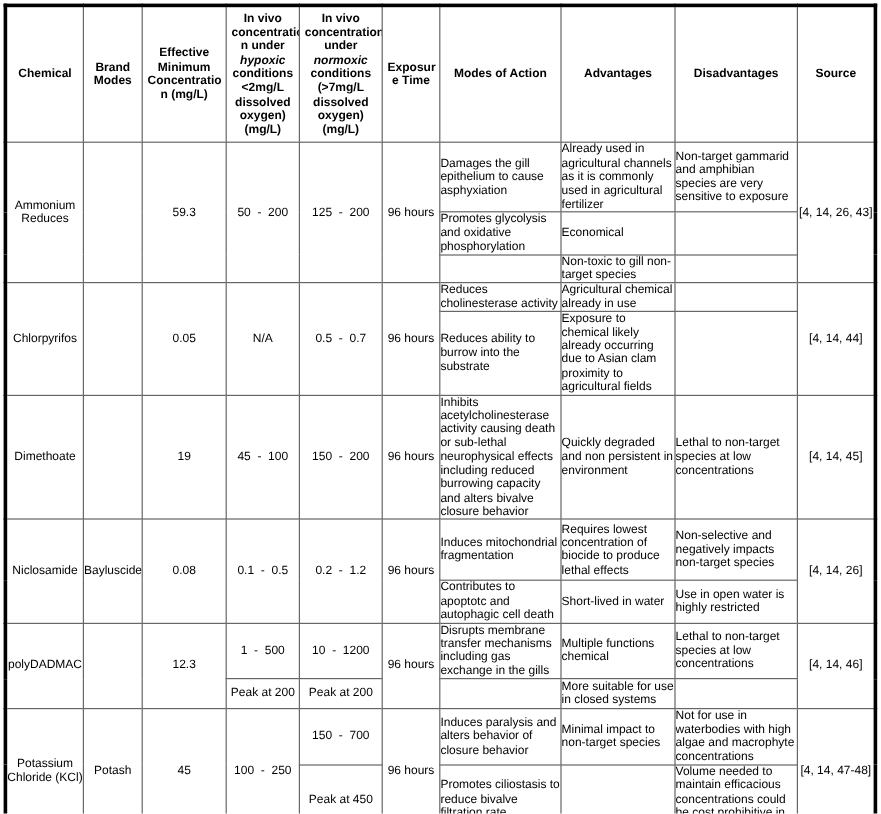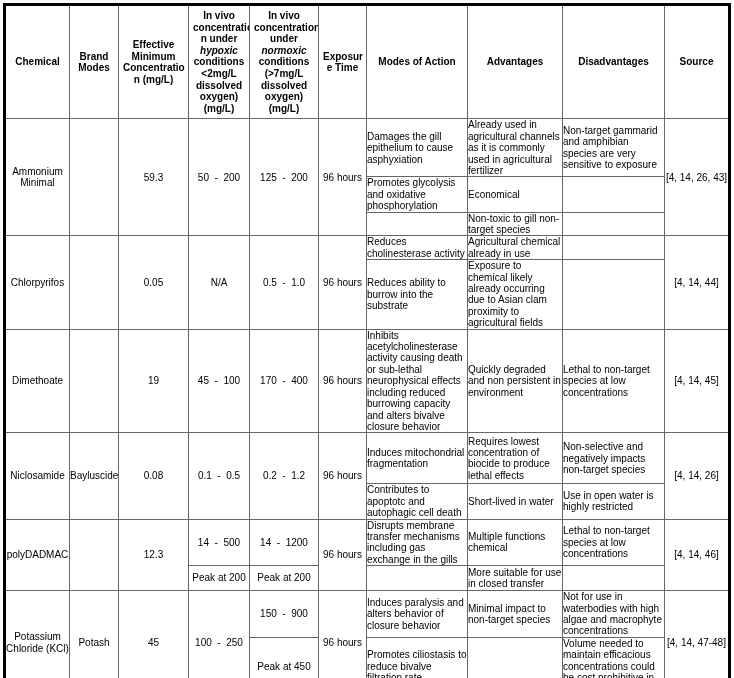--- a/index.html
+++ b/index.html
@@ -100,21 +100,21 @@
       <th>Modes of Action</th>
       <th>Advantages</th>
       <th>Disadvantages</th>
       <th>Source</th>
     </tr>
   </thead>
   <tbody>
 
     <tr style="height:57px">
       <td class="c" rowspan="3">Ammonium
-Minimal</td>
+Reduces</td>
       <td class="c" rowspan="3"></td>
       <td class="c" rowspan="3">59.3</td>
       <td class="c" rowspan="3">50  -  200</td>
       <td class="c" rowspan="3">125  -  200</td>
       <td class="c" rowspan="3">96 hours</td>
       <td class="l">Damages the gill epithelium to cause asphyxiation</td>
       <td class="l">Already used in agricultural channels as it is commonly used in agricultural fertilizer</td>
       <td class="l">Non-target gammarid and amphibian species are very sensitive to exposure</td>
       <td class="c" rowspan="3">[4, 14, 26, 43]</td>
     </tr>
@@ -127,39 +127,39 @@
       <td class="l"></td>
       <td class="l">Non-toxic to gill non-target species</td>
       <td class="l"></td>
     </tr>
 
     <tr style="height:23px">
       <td class="c" rowspan="2">Chlorpyrifos</td>
       <td class="c" rowspan="2"></td>
       <td class="c" rowspan="2">0.05</td>
       <td class="c" rowspan="2">N/A</td>
-      <td class="c" rowspan="2">0.5  -  1.0</td>
+      <td class="c" rowspan="2">0.5  -  0.7</td>
       <td class="c" rowspan="2">96 hours</td>
       <td class="l">Reduces cholinesterase activity</td>
       <td class="l">Agricultural chemical already in use</td>
       <td class="l"></td>
       <td class="c" rowspan="2">[4, 14, 44]</td>
     </tr>
     <tr style="height:64px">
       <td class="l">Reduces ability to burrow into the substrate</td>
       <td class="l">Exposure to chemical likely already occurring due to Asian clam proximity to agricultural fields</td>
       <td class="l"></td>
     </tr>
 
     <tr style="height:102px">
       <td class="c">Dimethoate</td>
       <td class="c"></td>
       <td class="c">19</td>
       <td class="c">45  -  100</td>
-      <td class="c">170  -  400</td>
+      <td class="c">150  -  200</td>
       <td class="c">96 hours</td>
       <td class="l">Inhibits acetylcholinesterase activity causing death or sub-lethal neurophysical effects including reduced burrowing capacity and alters bivalve closure behavior</td>
       <td class="l">Quickly degraded and non persistent in environment</td>
       <td class="l">Lethal to non-target species at low concentrations</td>
       <td class="c">[4, 14, 45]</td>
     </tr>
 
     <tr style="height:51px">
       <td class="c" rowspan="2">Niclosamide</td>
       <td class="c" rowspan="2">Bayluscide</td>
@@ -175,43 +175,43 @@
     <tr style="height:35px">
       <td class="l">Contributes to apoptotc and autophagic cell death</td>
       <td class="l">Short-lived in water</td>
       <td class="l">Use in open  water is highly restricted</td>
     </tr>
 
     <tr style="height:44px">
       <td class="c" rowspan="2">polyDADMAC</td>
       <td class="c" rowspan="2"></td>
       <td class="c" rowspan="2">12.3</td>
-      <td class="c">14  -  500</td>
-      <td class="c">14  -  1200</td>
+      <td class="c">1  -  500</td>
+      <td class="c">10  -  1200</td>
       <td class="c" rowspan="2">96 hours</td>
       <td class="l">Disrupts membrane transfer mechanisms including gas exchange in the gills</td>
       <td class="l">Multiple functions chemical</td>
       <td class="l">Lethal to non-target species at low concentrations</td>
       <td class="c" rowspan="2">[4, 14, 46]</td>
     </tr>
     <tr style="height:25px">
       <td class="c">Peak at 200</td>
       <td class="c">Peak at 200</td>
       <td class="l"></td>
-      <td class="l">More suitable for use in closed transfer</td>
+      <td class="l">More suitable for use in closed systems</td>
       <td class="l"></td>
     </tr>
 
     <tr style="height:45px">
       <td class="c" rowspan="2">Potassium
 Chloride (KCl)</td>
       <td class="c" rowspan="2">Potash</td>
       <td class="c" rowspan="2">45</td>
       <td class="c" rowspan="2">100  -  250</td>
-      <td class="c">150  -  900</td>
+      <td class="c">150  -  700</td>
       <td class="c" rowspan="2">96 hours</td>
       <td class="l">Induces paralysis and alters behavior of closure behavior</td>
       <td class="l">Minimal impact to non-target species</td>
       <td class="l">Not for use in waterbodies with high algae and macrophyte concentrations</td>
       <td class="c" rowspan="2">[4, 14, 47-48]</td>
     </tr>
     <tr style="height:55px">
       <td class="c">Peak at 450</td>
       <td class="l">Promotes ciliostasis to reduce bivalve filtration rate</td>
       <td class="l"></td>

